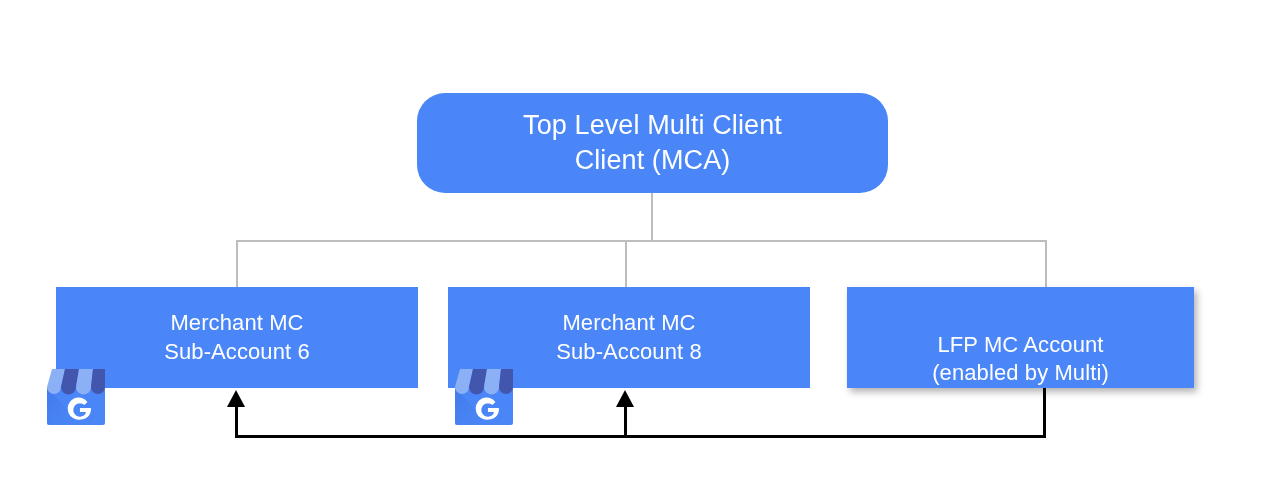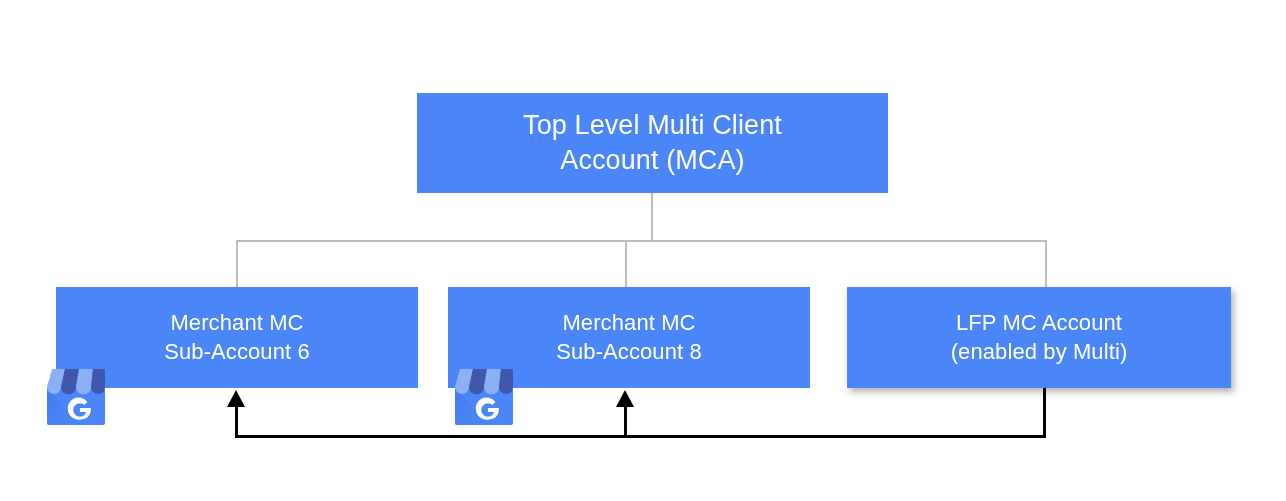--- a/index.html
+++ b/index.html
@@ -24,38 +24,40 @@
     user-select:none;
   }
   .node .lines{display:block;}
   .node .l{display:block;white-space:nowrap;}
 
   
   #node-mca{
     left:417px;top:93px;width:471px;height:100px;
     background:#4a86f7;
     font-size:27px;
+    border-radius:28px;
   }
 
   
   #node-sub1{
     left:56px;top:287px;width:362px;height:101px;
     background:#4a86f7;
     font-size:22px;
   }
   #node-sub2{
     left:448px;top:287px;width:362px;height:101px;
     background:#4a86f7;
     font-size:22px;
   }
   #node-lfp{
-    left:847px;top:287px;width:384px;height:101px;
+    left:847px;top:287px;width:347px;height:101px;
     background:#4a86f7;
     font-size:22px;
     box-shadow:3px 4px 7px rgba(0,0,0,0.30);
+    align-items:flex-end;
   }
 
   
   .gline{position:absolute;background:#bdbdbd;}
 
   #conn-mca-drop{left:651px;top:193px;width:2px;height:49px;}
   #conn-hbar{left:236px;top:240px;width:811px;height:2px;}
   #conn-drop-1{left:236px;top:240px;width:2px;height:48px;}
   #conn-drop-2{left:625px;top:240px;width:2px;height:48px;}
   #conn-drop-3{left:1045px;top:240px;width:2px;height:48px;}
@@ -89,21 +91,21 @@
 
   <div class="gline" id="conn-mca-drop"></div>
   <div class="gline" id="conn-hbar"></div>
   <div class="gline" id="conn-drop-1"></div>
   <div class="gline" id="conn-drop-2"></div>
   <div class="gline" id="conn-drop-3"></div>
 
   <div class="node" id="node-mca">
     <span class="lines">
       <span class="l">Top Level Multi Client</span>
-      <span class="l">Account (MCA)</span>
+      <span class="l">Client (MCA)</span>
     </span>
   </div>
 
   <div class="node" id="node-sub1">
     <span class="lines">
       <span class="l">Merchant MC</span>
       <span class="l">Sub-Account 6</span>
     </span>
   </div>
 

